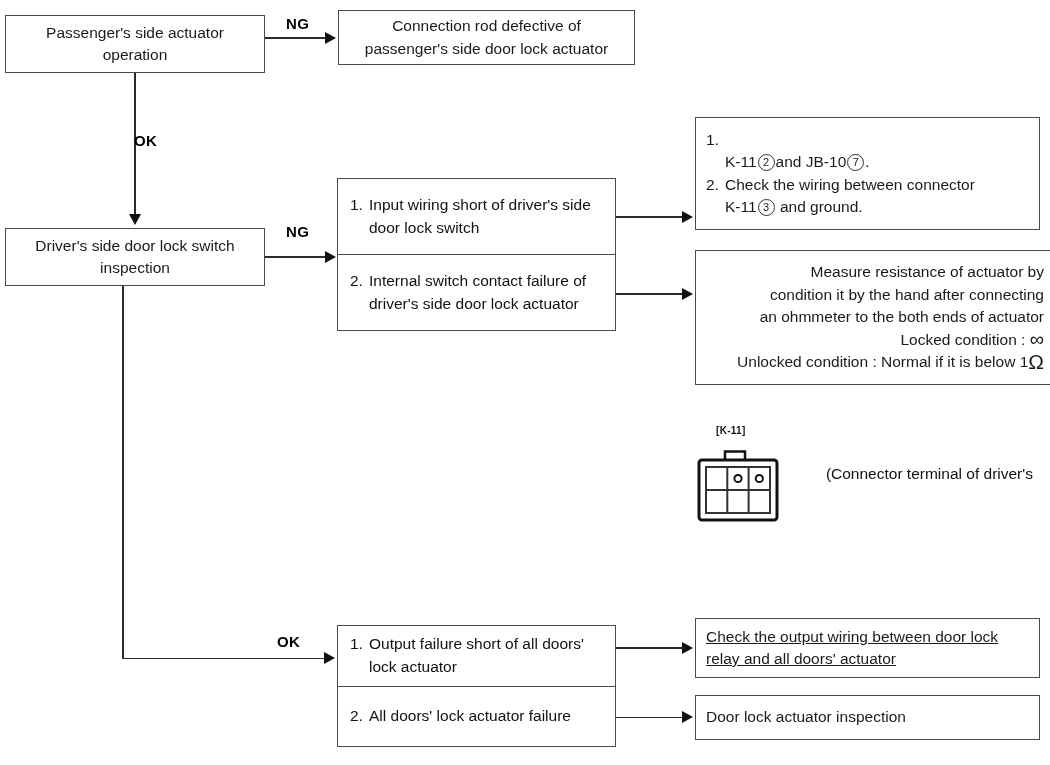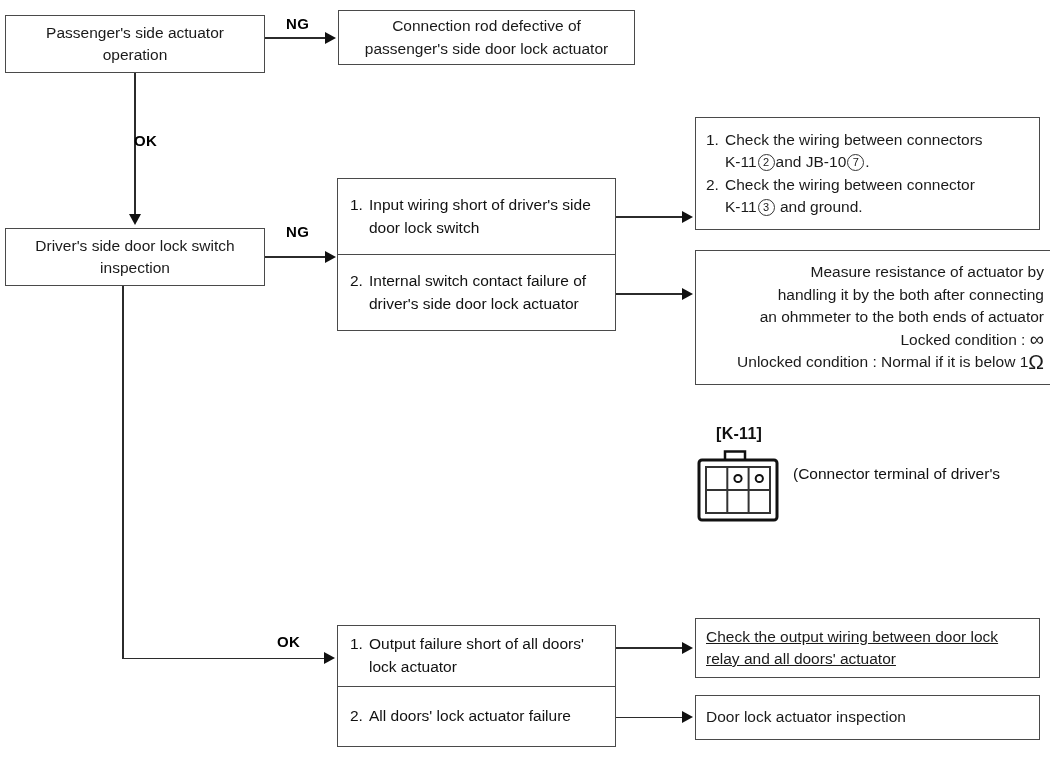--- a/index.html
+++ b/index.html
@@ -89,21 +89,21 @@
     line-height: 14px;
     border: 1.2px solid #333333;
     border-radius: 50%;
     font-size: 11px;
     text-align: center;
     vertical-align: 1px;
     margin: 0 1px;
   }
   .conn-label {
     position: absolute;
-    font-size: 16px;
+    font-size: 10px;
     font-weight: bold;
     letter-spacing: 0.3px;
   }
   .conn-caption {
     position: absolute;
     font-size: 15.5px;
     line-height: 1.45;
   }
   .connector { position: absolute; }
   .ohm { font-size: 21px; line-height: 0; vertical-align: -2px; }
@@ -157,38 +157,38 @@
   <div class="arrow-r" style="left:682px; top:211px;"></div>
 
   <div class="line-h" style="left:616px; top:293px; width:68px;"></div>
   <div class="arrow-r" style="left:682px; top:288px;"></div>
 
   <div class="box left" style="left:695px; top:117px; width:345px; height:113px;">
     <div class="pad">
       <div class="numitem">
         <span class="num">1.</span>
         <span class="txt">
-          <span>Check the wiring between connectors</span><br>
+          <br>
           <span>K-11</span><span class="circnum">2</span><span>and JB-10</span><span class="circnum">7</span><span>.</span>
         </span>
       </div>
       <div class="numitem">
         <span class="num">2.</span>
         <span class="txt">
           <span>Check the wiring between connector</span><br>
           <span>K-11</span><span class="circnum">3</span><span> and ground.</span>
         </span>
       </div>
     </div>
   </div>
 
   <div class="box left" style="left:695px; top:250px; width:358px; height:135px;text-align:right;">
     <div class="pad" style="padding:0 8px;">
       <div>Measure resistance of actuator by</div>
-      <div>handling it by the both after connecting</div>
+      <div>condition it by the hand after connecting</div>
       <div>an ohmmeter to the both ends of actuator</div>
       <div>
         <span>Locked condition : </span><span class="inf">∞</span>
       </div>
       <div style="white-space:nowrap;">
         <span>Unlocked condition : Normal if it is below 1</span><span class="ohm">Ω</span>
       </div>
     </div>
   </div>
 
@@ -200,21 +200,21 @@
       <rect x="2" y="10" width="78" height="60" rx="3" fill="#ffffff" stroke="#111111" stroke-width="3"></rect>
       <rect x="9" y="17" width="64" height="46" fill="#ffffff" stroke="#333333" stroke-width="2"></rect>
       <line x1="30.3" y1="17" x2="30.3" y2="63" stroke="#333333" stroke-width="2"></line>
       <line x1="51.6" y1="17" x2="51.6" y2="63" stroke="#333333" stroke-width="2"></line>
       <line x1="9" y1="40" x2="73" y2="40" stroke="#333333" stroke-width="2"></line>
       <circle cx="41" cy="28.5" r="3.6" fill="#ffffff" stroke="#111111" stroke-width="2"></circle>
       <circle cx="62.3" cy="28.5" r="3.6" fill="#ffffff" stroke="#111111" stroke-width="2"></circle>
     </svg>
   </div>
 
-  <div class="conn-caption" style="left:793px; top:463px; width:240px;">
+  <div class="conn-caption" style="left:793px; top:463px; width:240px;text-align:right;">
     <div>(Connector terminal of driver's</div>
   </div>
 
   <div class="line-v" style="left:122px; top:286px; height:373px;"></div>
   <div class="line-h" style="left:122px; top:657.5px; width:203px;"></div>
   <div class="arrow-r" style="left:324px; top:652px;"></div>
   <div class="flag" style="left:277px; top:633px;">OK</div>
 
   <div class="split" style="left:337px; top:625px; width:279px; height:122px;">
     <div class="half top">

